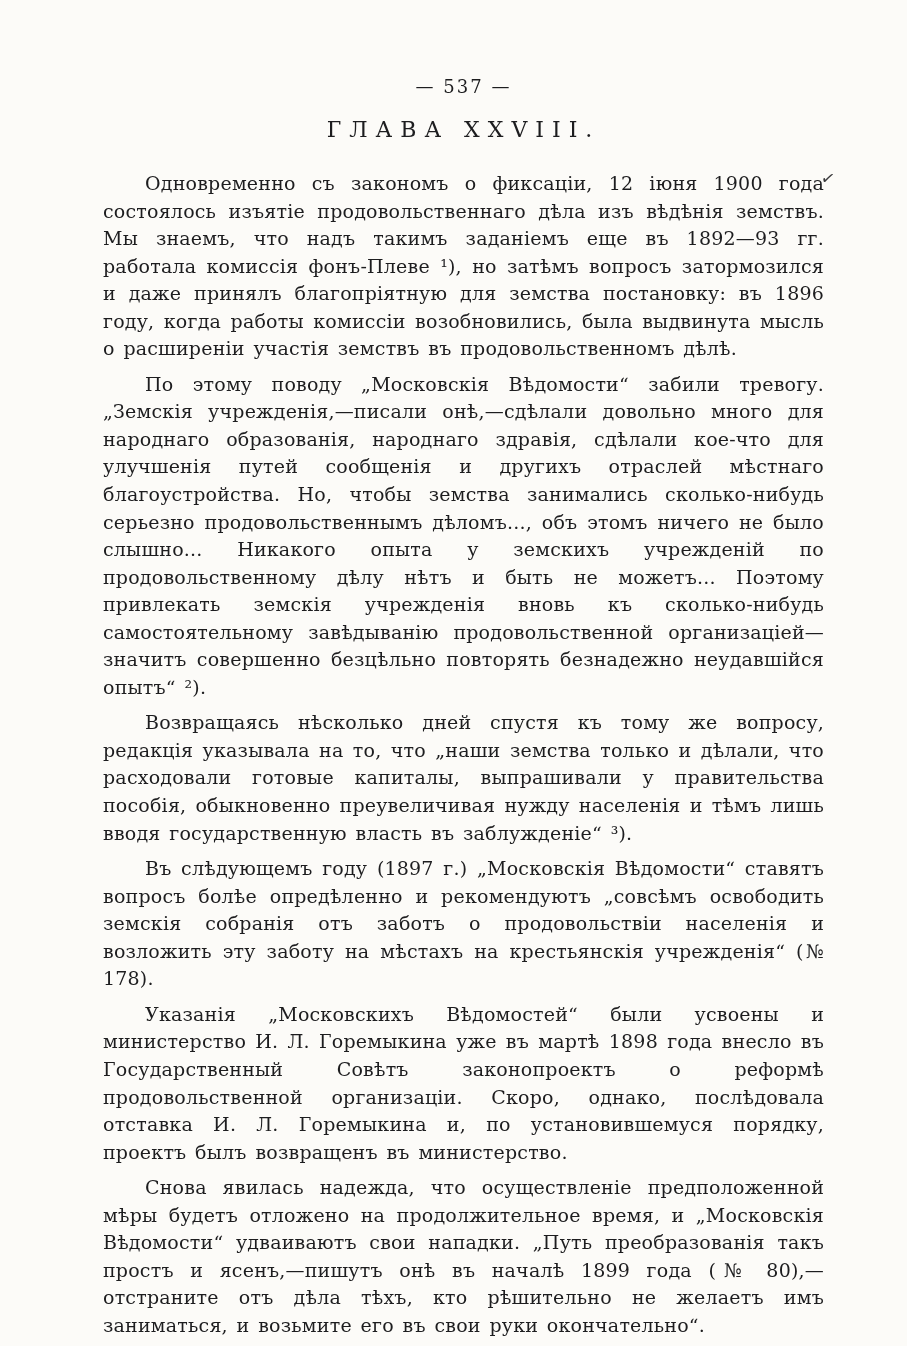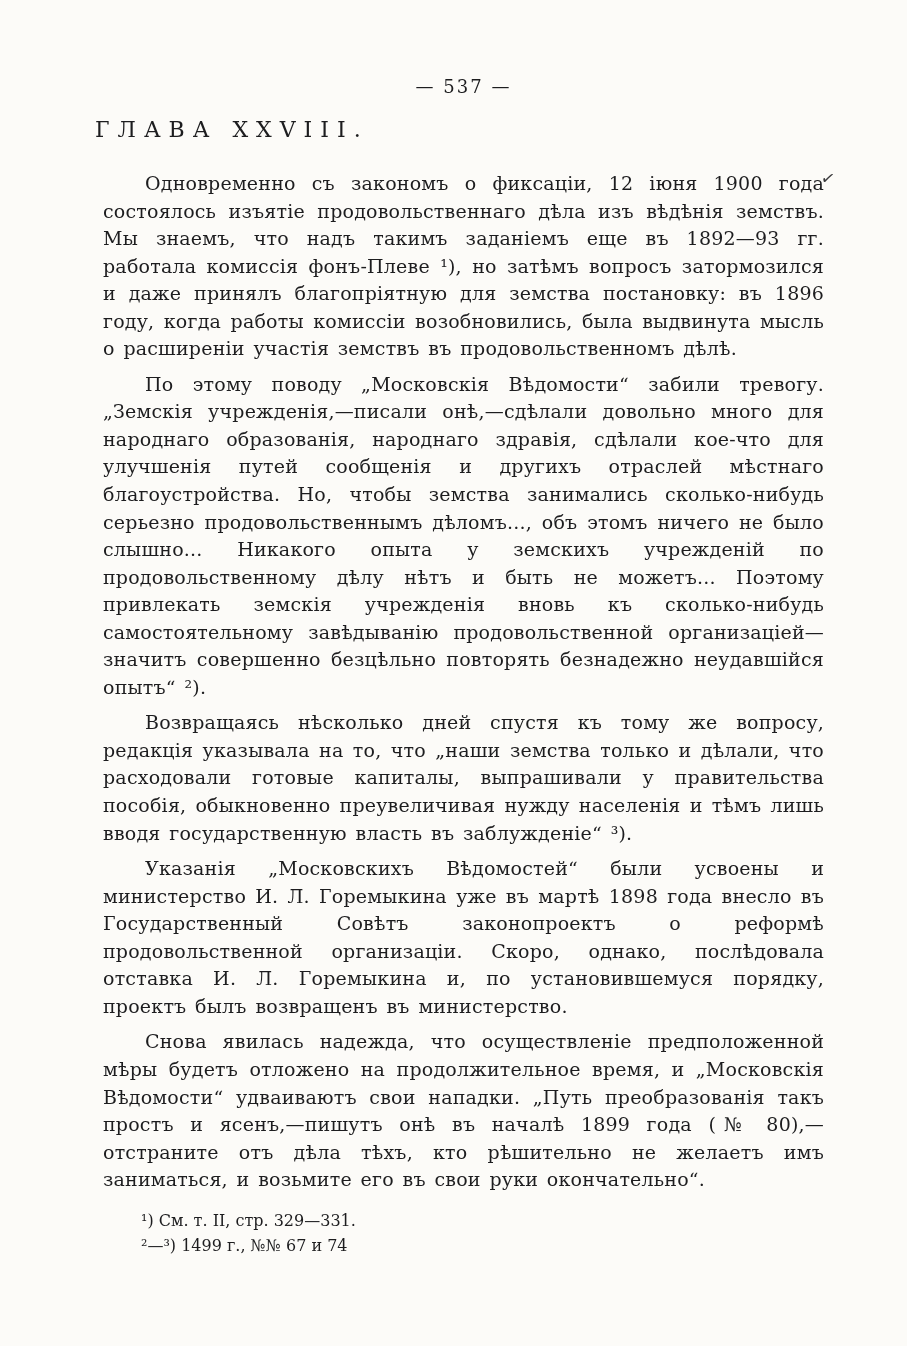--- a/index.html
+++ b/index.html
@@ -23,20 +23,21 @@
     top: 76px;
     width: 737px;
   }
   .page-number {
     text-align: center;
     font-size: 18px;
     letter-spacing: 2px;
     margin: 0 0 20px 0;
   }
   .chapter-title {
+    text-align: center;
     font-size: 22px;
     font-weight: normal;
     letter-spacing: 8px;
     margin: 0 0 28px 0;
   }
   .body-par {
     font-size: 19px;
     line-height: 1.45;
     text-align: justify;
     text-indent: 42px;
@@ -73,20 +74,21 @@
     <div class="page-number">— 537 —</div>
 
     <h1 class="chapter-title">ГЛАВА XXVIII.</h1>
 
     <p class="body-par">Одновременно съ закономъ о фиксаціи, 12 іюня 1900 года состоялось изъятіе продовольственнаго дѣла изъ вѣдѣнія земствъ. Мы знаемъ, что надъ такимъ заданіемъ еще въ 1892—93 гг. работала комиссія фонъ-Плеве ¹), но затѣмъ вопросъ затормозился и даже принялъ благопріятную для земства постановку: въ 1896 году, когда работы комиссіи возобновились, была выдвинута мысль о расширеніи участія земствъ въ продовольственномъ дѣлѣ.</p>
 
     <p class="body-par">По этому поводу „Московскія Вѣдомости“ забили тревогу. „Земскія учрежденія,—писали онѣ,—сдѣлали довольно много для народнаго образованія, народнаго здравія, сдѣлали кое-что для улучшенія путей сообщенія и другихъ отраслей мѣстнаго благоустройства. Но, чтобы земства занимались сколько-нибудь серьезно продовольственнымъ дѣломъ..., объ этомъ ничего не было слышно... Никакого опыта у земскихъ учрежденій по продовольственному дѣлу нѣтъ и быть не можетъ... Поэтому привлекать земскія учрежденія вновь къ сколько-нибудь самостоятельному завѣдыванію продовольственной организаціей—значитъ совершенно безцѣльно повторять безнадежно неудавшійся опытъ“ ²).</p>
 
     <p class="body-par">Возвращаясь нѣсколько дней спустя къ тому же вопросу, редакція указывала на то, что „наши земства только и дѣлали, что расходовали готовые капиталы, выпрашивали у правительства пособія, обыкновенно преувеличивая нужду населенія и тѣмъ лишь вводя государственную власть въ заблужденіе“ ³).</p>
 
+    <p class="body-par">Въ слѣдующемъ году (1897 г.) „Московскія Вѣдомости“ ставятъ вопросъ болѣе опредѣленно и рекомендуютъ „совсѣмъ освободить земскія собранія отъ заботъ о продовольствіи населенія и возложить эту заботу на мѣстахъ на крестьянскія учрежденія“ (№ 178).</p>
 
     <p class="body-par">Указанія „Московскихъ Вѣдомостей“ были усвоены и министерство И. Л. Горемыкина уже въ мартѣ 1898 года внесло въ Государственный Совѣтъ законопроектъ о реформѣ продовольственной организаціи. Скоро, однако, послѣдовала отставка И. Л. Горемыкина и, по установившемуся порядку, проектъ былъ возвращенъ въ министерство.</p>
 
     <p class="body-par">Снова явилась надежда, что осуществленіе предположенной мѣры будетъ отложено на продолжительное время, и „Московскія Вѣдомости“ удваиваютъ свои нападки. „Путь преобразованія такъ простъ и ясенъ,—пишутъ онѣ въ началѣ 1899 года (№ 80),—отстраните отъ дѣла тѣхъ, кто рѣшительно не желаетъ имъ заниматься, и возьмите его въ свои руки окончательно“.</p>
 
     <div class="footnotes">
       <p class="footnote">¹) См. т. II, стр. 329—331.</p>
       <p class="footnote">²—³) 1499 г., №№ 67 и 74</p>
     </div>
 

